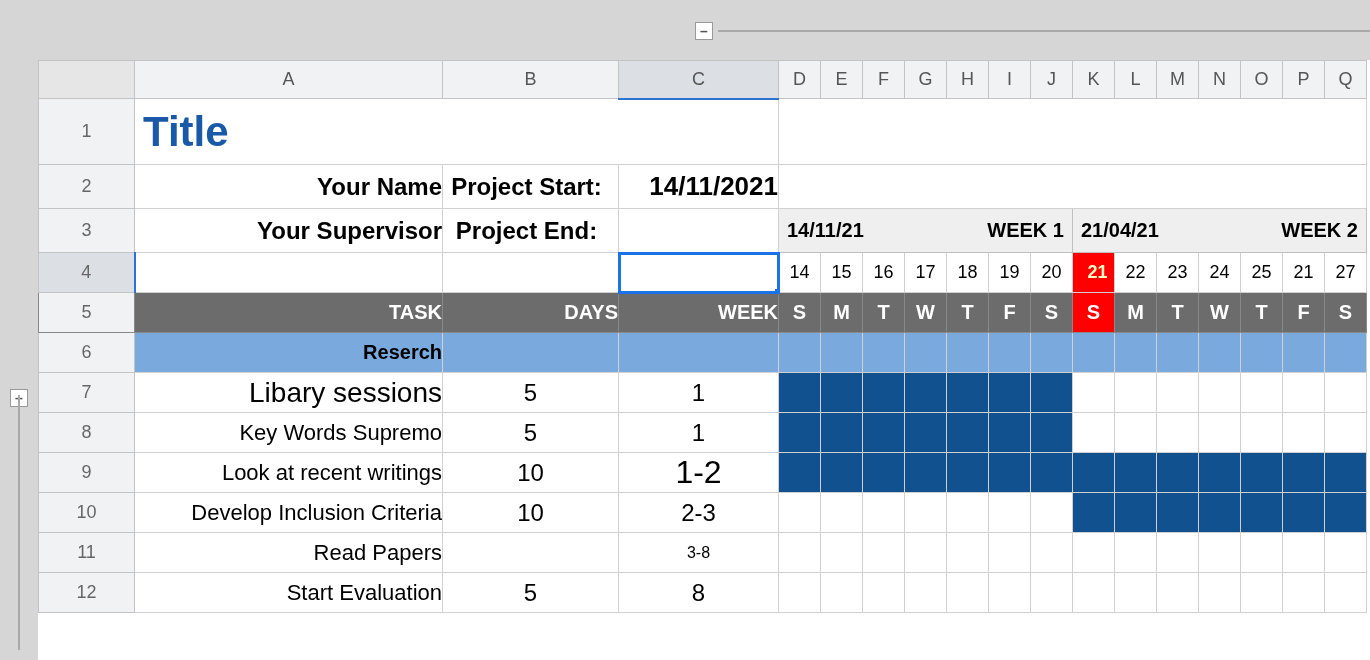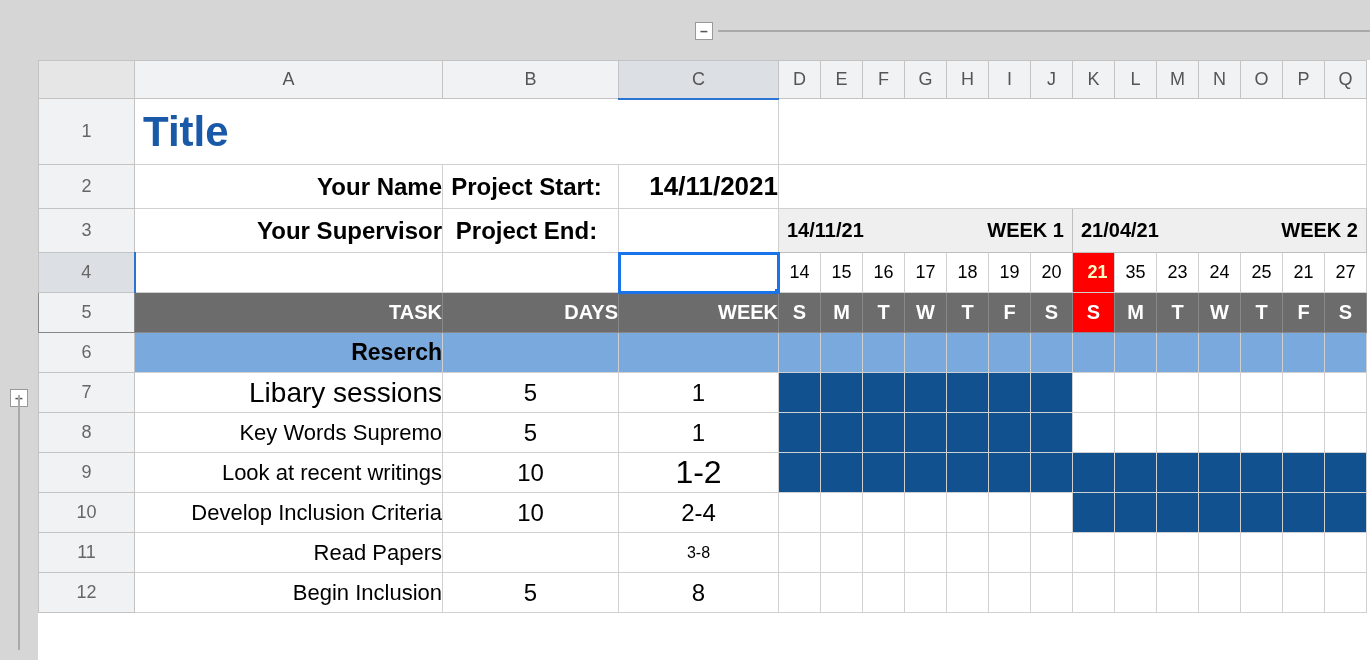--- a/index.html
+++ b/index.html
@@ -123,21 +123,21 @@
     border: 1px solid #d0d0d0;
   }
   .daynum.today { background: #ff0000; color: #fef9c3; font-weight: bold; padding-left: 8px; }
 
   .thead-row { background: #6c6c6c; color: #fff; font-weight: bold; }
   .thead-row td { background: #6c6c6c; color: #fff; font-weight: bold; border-color:#888;}
   .dow { text-align: center; font-size: 20px;}
   .dow.today { background: #ff0000; }
 
   .section-row td { background: #7aa9de; }
-  .section-row .task-label { font-weight: bold; font-size: 23px; }
+  .section-row .task-label { font-weight: bold; font-size: 20px; }
 
   .gantt-fill { background: #12518f !important; }
 
   .row1 td, .row1 th { height: 66px; }
   .row-tall td { height: 44px; }
 
 </style>
 </head>
 <body>
 
@@ -231,21 +231,21 @@
       <td></td>
       <td class="active-cell"></td>
       <td class="daynum">14</td>
       <td class="daynum">15</td>
       <td class="daynum">16</td>
       <td class="daynum">17</td>
       <td class="daynum">18</td>
       <td class="daynum">19</td>
       <td class="daynum">20</td>
       <td class="daynum today">21</td>
-      <td class="daynum">35</td>
+      <td class="daynum">22</td>
       <td class="daynum">23</td>
       <td class="daynum">24</td>
       <td class="daynum">25</td>
       <td class="daynum">21</td>
       <td class="daynum">27</td>
     </tr>
 
     <tr class="thead-row">
       <td class="rowhead" style="background:#f0f2f4;color:#666;font-weight:normal">5</td>
       <td class="pl">TASK</td>
@@ -345,21 +345,21 @@
           <td class="gantt-fill"></td>
           <td class="gantt-fill"></td>
           <td class="gantt-fill"></td>
           <td class="gantt-fill"></td>
           <td class="gantt-fill"></td>
     </tr>
     <tr>
       <td class="rowhead">10</td>
       <td class="pl" style="font-size:22px">Develop Inclusion Criteria</td>
       <td class="center" style="font-size:24px">10</td>
-      <td class="center" style="font-size:24px">2-4</td>
+      <td class="center" style="font-size:24px">2-3</td>
       <td></td>
           <td></td>
           <td></td>
           <td></td>
           <td></td>
           <td></td>
           <td></td>
           <td class="gantt-fill"></td>
           <td class="gantt-fill"></td>
           <td class="gantt-fill"></td>
@@ -383,21 +383,21 @@
           <td></td>
           <td></td>
           <td></td>
           <td></td>
           <td></td>
           <td></td>
           <td></td>
     </tr>
     <tr>
       <td class="rowhead">12</td>
-      <td class="pl" style="font-size:22px">Begin Inclusion</td>
+      <td class="pl" style="font-size:22px">Start Evaluation</td>
       <td class="center" style="font-size:24px">5</td>
       <td class="center" style="font-size:24px">8</td>
       <td></td>
           <td></td>
           <td></td>
           <td></td>
           <td></td>
           <td></td>
           <td></td>
           <td></td>

